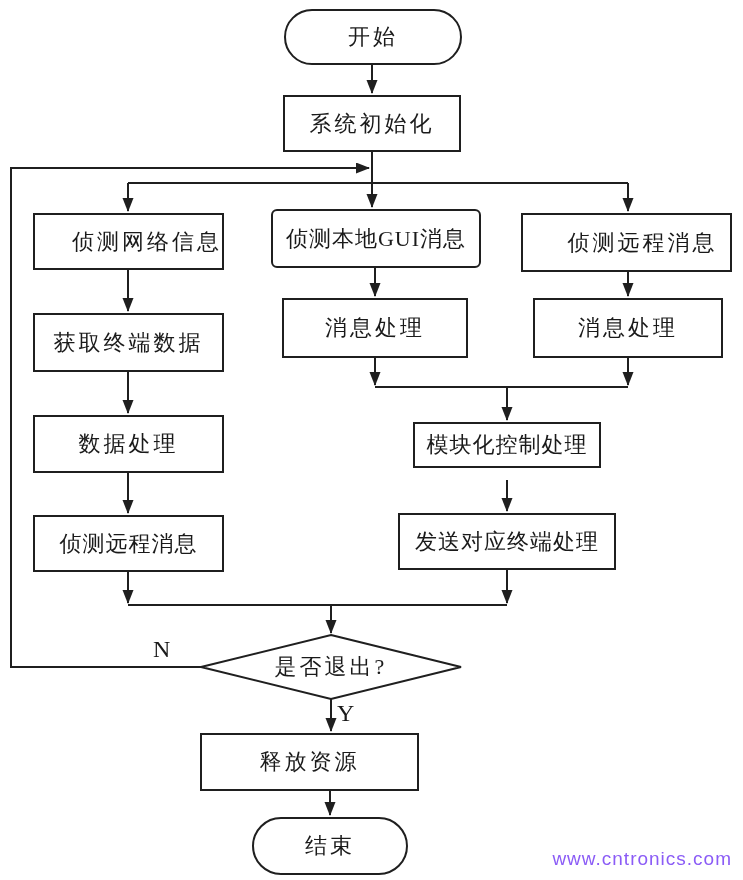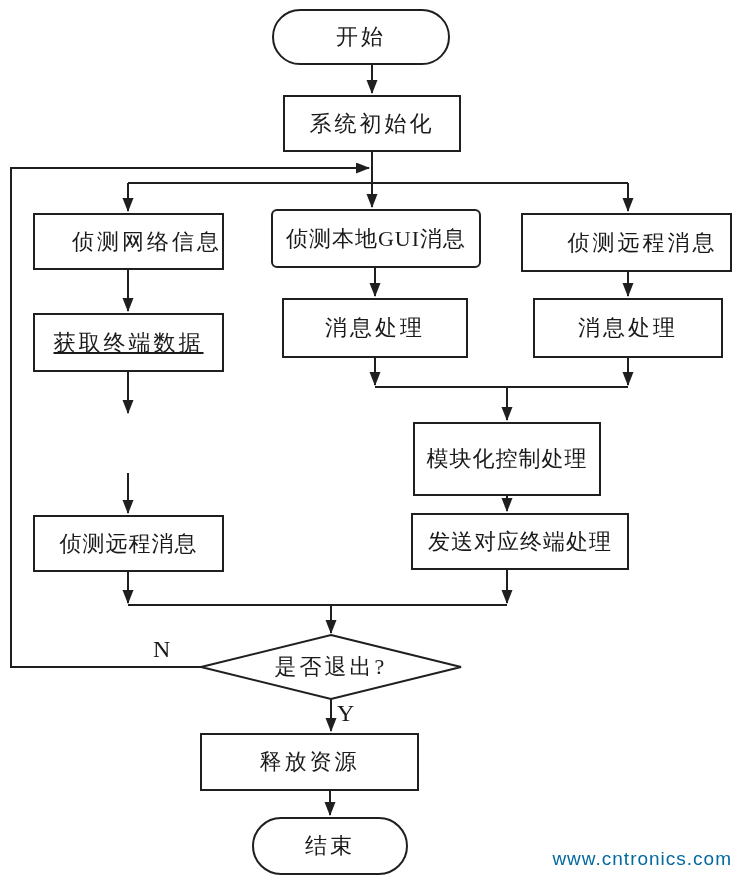--- a/index.html
+++ b/index.html
@@ -52,21 +52,21 @@
     letter-spacing: 0;
     background: transparent;
   }
   .watermark {
     position: absolute;
     right: 11px;
     bottom: 10px;
     font-family: "Liberation Sans", "DejaVu Sans", sans-serif;
     font-size: 19px;
     letter-spacing: 1px;
-    color: #0369a1;
+    color: #8b5cf6;
   }
 </style>
 </head>
 <body>
 
 <div id="canvas">
 
   <svg id="connectors" viewBox="0 0 743 880" xmlns="http://www.w3.org/2000/svg">
     <defs>
       <marker id="arrow" markerUnits="userSpaceOnUse" markerWidth="15" markerHeight="12" refX="13" refY="5.5" orient="auto">
@@ -105,62 +105,65 @@
       <path d="M331,605 V633" marker-end="url(#arrow)"></path>
 
       <path d="M331,699 V731" marker-end="url(#arrow)"></path>
 
       <path d="M330,791 V815" marker-end="url(#arrow)"></path>
 
       <polygon points="331,635 461,667 331,699 201,667" fill="#ffffff"></polygon>
     </g>
   </svg>
 
-  <div class="node terminator" style="left:272px; top:9px; width:178px; height:56px;">
+  <div class="node terminator" style="left:284px; top:9px; width:178px; height:56px;">
     <span>开始</span>
   </div>
 
   <div class="node rect" style="left:283px; top:95px; width:178px; height:57px;text-align:center;">
     <span>系统初始化</span>
   </div>
 
   <div class="node rect" style="left:33px; top:213px; width:191px; height:57px;justify-content:flex-end;">
     <span>侦测网络信息</span>
   </div>
 
   <div class="node rect" style="left:271px; top:209px; width:210px; height:59px; letter-spacing:1px;border-radius:6px;">
     <span>侦测本地GUI消息</span>
   </div>
 
   <div class="node rect" style="left:521px; top:213px; width:211px; height:59px;padding-left:32px;">
     <span>侦测远程消息</span>
   </div>
 
-  <div class="node rect" style="left:33px; top:313px; width:191px; height:59px;text-decoration:underline;">
+  <div class="node rect" style="left:33px; top:313px; width:191px; height:59px;">
     <span>获取终端数据</span>
   </div>
 
   <div class="node rect" style="left:282px; top:298px; width:186px; height:60px;">
     <span>消息处理</span>
   </div>
 
   <div class="node rect" style="left:533px; top:298px; width:190px; height:60px;">
     <span>消息处理</span>
   </div>
 
+  <div class="node rect" style="left:33px; top:415px; width:191px; height:58px;">
+    <span>数据处理</span>
+  </div>
 
-  <div class="node rect" style="left:413px; top:422px; width:188px; height:74px; letter-spacing:1px;">
+  <div class="node rect" style="left:413px; top:422px; width:188px; height:46px; letter-spacing:1px;">
     <span>模块化控制处理</span>
   </div>
 
   <div class="node rect" style="left:33px; top:515px; width:191px; height:57px; letter-spacing:1px;">
     <span>侦测远程消息</span>
   </div>
 
-  <div class="node rect" style="left:398px; top:513px; width:218px; height:57px; letter-spacing:1px;margin-left:13px;">
+  <div class="node rect" style="left:398px; top:513px; width:218px; height:57px; letter-spacing:1px;">
     <span>发送对应终端处理</span>
   </div>
 
   <div class="node decision" style="left:221px; top:645px; width:220px; height:44px;justify-content:center;">
     <span>是否退出?</span>
   </div>
 
   <div class="node rect" style="left:200px; top:733px; width:219px; height:58px;">
     <span>释放资源</span>
   </div>

